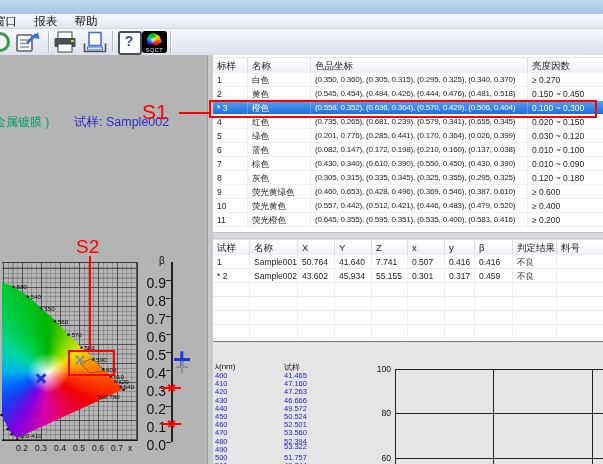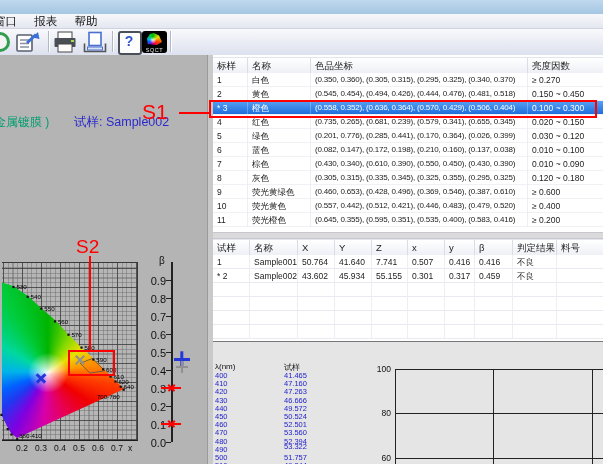--- a/index.html
+++ b/index.html
@@ -65,21 +65,21 @@
   #horseshoe{position:absolute;left:0;top:0;width:135px;height:177px;
     background:
       radial-gradient(circle 28px at 34% 62%, rgba(255,255,255,.95), rgba(255,255,255,0) 72%),
       conic-gradient(from 0deg at 34% 62%, #00b400 0deg,#7fd800 30deg,#e8e000 55deg,#ff9800 80deg,#ff3c00 100deg,#f00000 125deg,#e8004c 155deg,#d800a8 185deg,#8000e0 210deg,#2038f0 232deg,#0064ff 250deg,#00b4e8 272deg,#00d8a0 300deg,#00cc3c 330deg,#00b400 360deg);
     clip-path:polygon(15px 175px,9px 170px,6px 165px,-1px 151px,-9px 120px,-16px 74px,-15px 34px,-4px 18px,11px 23px,26px 33px,39px 45px,53px 57px,66px 71px,79px 84px,91px 95px,101px 105px,109px 113px,113px 117px,119px 123px,122px 126px);}
   #cie-overlay{position:absolute;left:0;top:0;width:135px;height:177px;overflow:visible;}
   .xtick{position:absolute;top:443px;width:18px;text-align:center;font-size:8.5px;color:#111;}
   
   #beta-axis{position:absolute;left:171px;top:262px;width:2px;height:180px;background:#222;}
   #beta-label{position:absolute;left:159px;top:255px;font-size:10px;color:#111;}
-  .btick-lab{position:absolute;left:140px;width:26px;text-align:right;font-size:11px;color:#111;}
+  .btick-lab{position:absolute;left:140px;width:26px;text-align:right;font-size:14px;color:#111;}
   .btick-mark{position:absolute;left:166px;width:5px;height:1px;background:#222;}
   .bar{position:absolute;}
   
   .red-text{position:absolute;color:#f00;z-index:60;}
   #s1-text{left:142px;top:100px;font-size:21px;}
   #s2-text{left:76px;top:236px;font-size:19px;}
   #s1-line{position:absolute;left:179px;top:112px;width:31px;height:2px;background:#f00;z-index:60;}
   #s1-rect{position:absolute;left:209px;top:100px;width:388px;height:18px;border:2px solid #f00;z-index:55;box-sizing:border-box;}
   #s2-line{position:absolute;left:89px;top:256px;width:2px;height:95px;background:#f00;z-index:60;}
   #s2-rect{position:absolute;left:68px;top:350px;width:47px;height:26px;border:2px solid #f00;z-index:55;box-sizing:border-box;}

